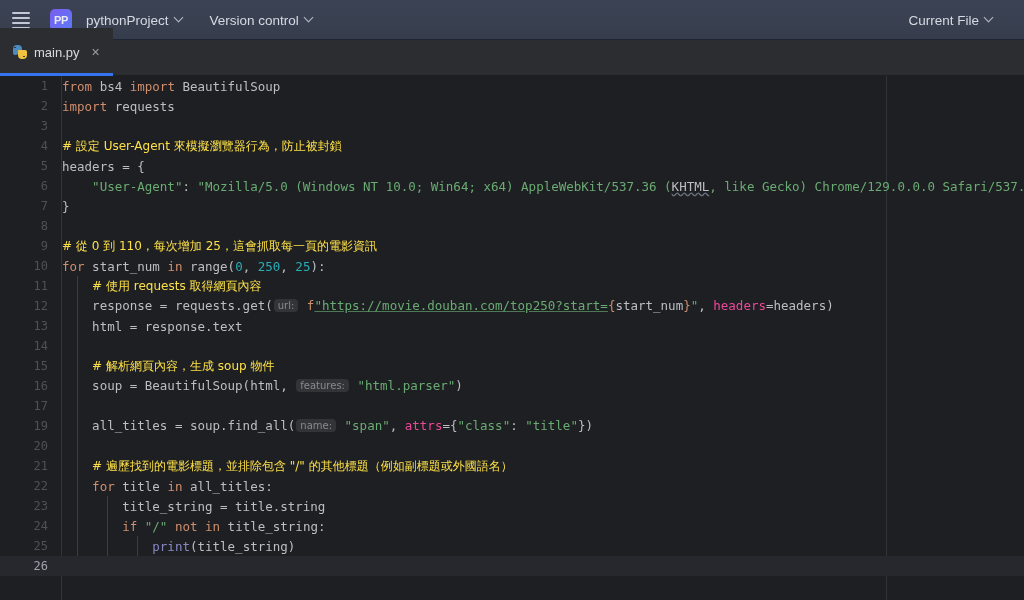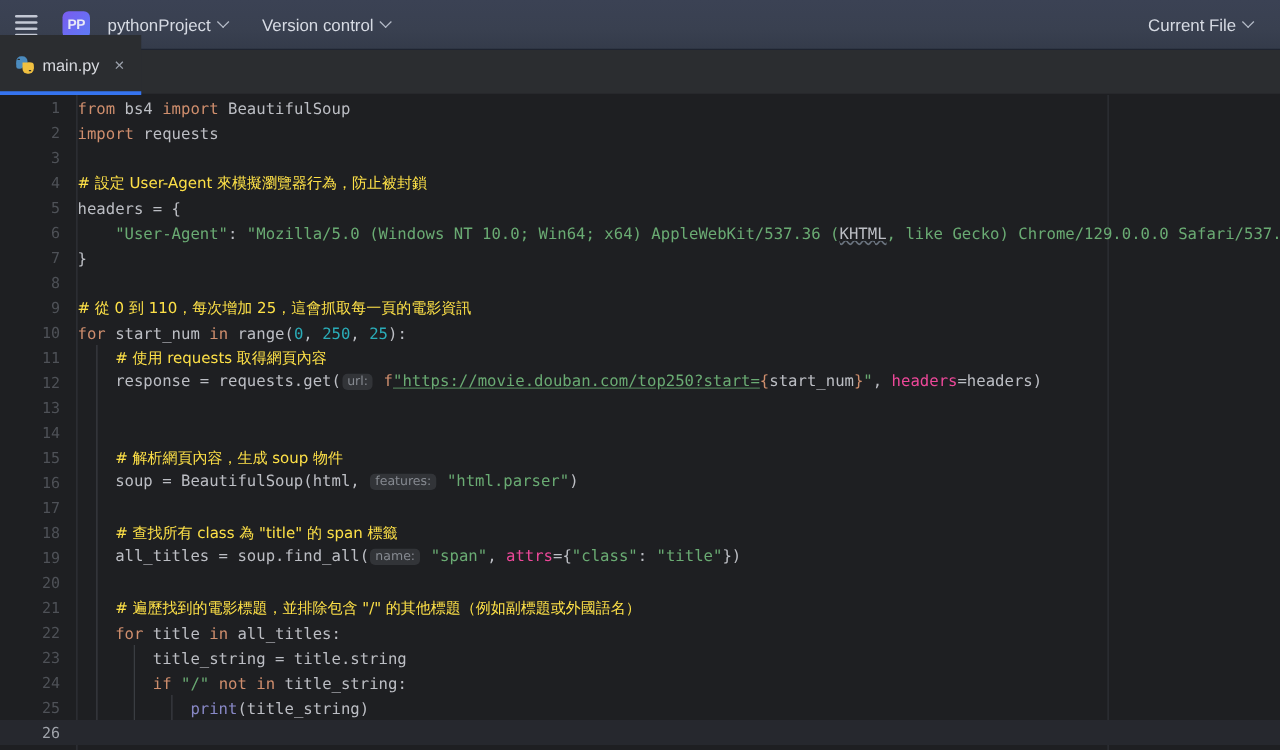--- a/index.html
+++ b/index.html
@@ -8,21 +8,21 @@
     background: #1e1f22;
     font-family: "Liberation Sans", sans-serif;
     overflow: hidden;
   }
 
   
   #titlebar {
     height: 40px; width: 100%;
     background: linear-gradient(180deg,#3b4254 0%, #394050 60%, #343b4a 100%);
     display: flex; align-items: center;
-    padding: 0 14px 0 10px;
+    padding: 0 24px 0 10px;
     position: relative;
   }
   #titlebar::after {
     content:""; position:absolute; left:0; right:0; bottom:0;
     height:1px; background:#1f2430;
   }
   .hamburger {
     width: 22px; height: 22px; display:flex; flex-direction:column;
     justify-content:center; gap:3px; cursor:pointer; padding:0 2px;
   }
@@ -239,45 +239,41 @@
         <span class="txt"><span class="plain">    </span><span class="cmt"># 使用 requests 取得網頁內容</span></span>
       </div>
       <div class="row">
         <div class="ln">12</div>
         <span class="guide" style="left: 76.5px;"></span>
         <span class="txt"><span class="plain">    response = requests.get(</span><span class="hint">url:</span><span class="plain"> </span><span class="fbrace">f</span><span class="link">"https://movie.douban.com/top250?start=</span><span class="fbrace">{</span><span class="plain">start_num</span><span class="fbrace">}</span><span class="str">"</span><span class="plain">, </span><span class="kwarg">headers</span><span class="plain">=headers)</span></span>
       </div>
       <div class="row">
         <div class="ln">13</div>
         <span class="guide" style="left: 76.5px;"></span>
+        <span class="txt"><span class="plain">    html = response.text</span></span>
       </div>
       <div class="row">
         <div class="ln">14</div>
         <span class="guide" style="left: 76.5px;"></span>
         <span class="txt"></span>
       </div>
       <div class="row">
         <div class="ln">15</div>
         <span class="guide" style="left: 76.5px;"></span>
         <span class="txt"><span class="plain">    </span><span class="cmt"># 解析網頁內容，生成 soup 物件</span></span>
       </div>
       <div class="row">
         <div class="ln">16</div>
         <span class="guide" style="left: 76.5px;"></span>
         <span class="txt"><span class="plain">    soup = BeautifulSoup(html, </span><span class="hint">features:</span><span class="plain"> </span><span class="str">"html.parser"</span><span class="plain">)</span></span>
       </div>
       <div class="row">
         <div class="ln">17</div>
         <span class="guide" style="left: 76.5px;"></span>
         <span class="txt"></span>
-      </div>
-      <div class="row">
-        <div class="ln">18</div>
-        <span class="guide" style="left: 76.5px;"></span>
-        <span class="txt"><span class="plain">    </span><span class="cmt"># 查找所有 class 為 "title" 的 span 標籤</span></span>
       </div>
       <div class="row">
         <div class="ln">19</div>
         <span class="guide" style="left: 76.5px;"></span>
         <span class="txt"><span class="plain">    all_titles = soup.find_all(</span><span class="hint">name:</span><span class="plain"> </span><span class="str">"span"</span><span class="plain">, </span><span class="kwarg">attrs</span><span class="plain">={</span><span class="str">"class"</span><span class="plain">: </span><span class="str">"title"</span><span class="plain">})</span></span>
       </div>
       <div class="row">
         <div class="ln">20</div>
         <span class="guide" style="left: 76.5px;"></span>
         <span class="txt"></span>

